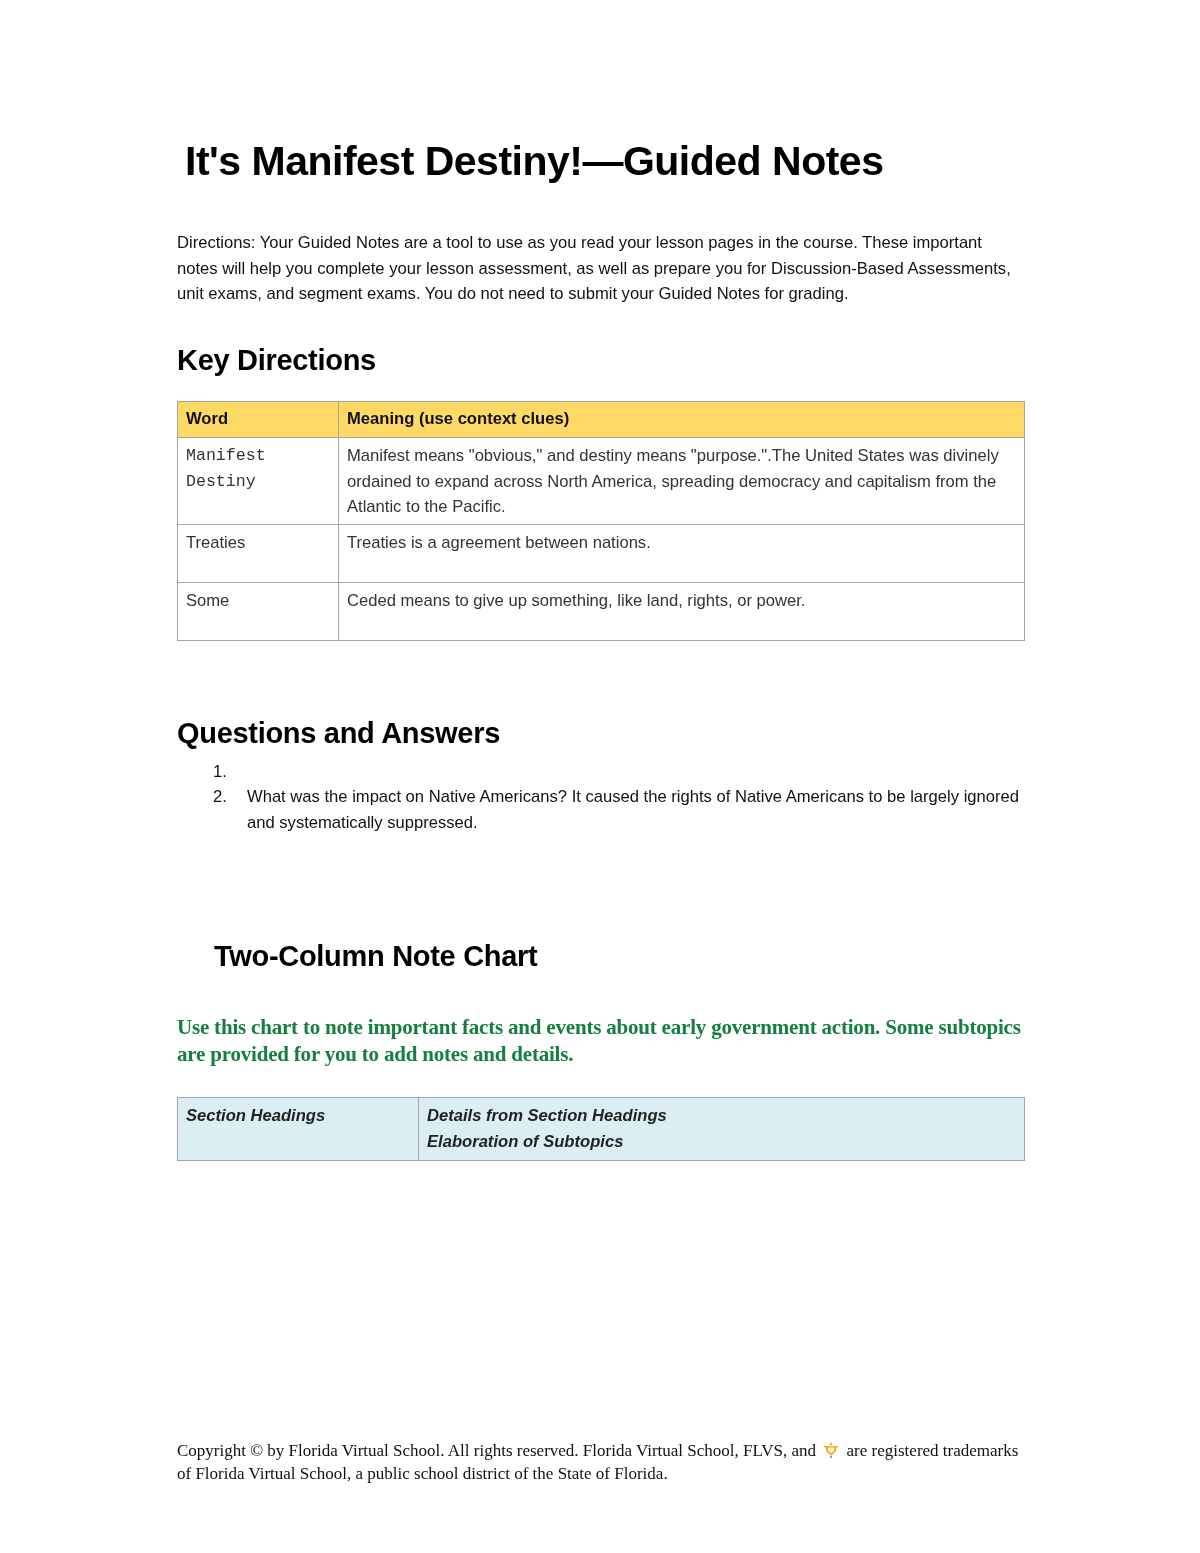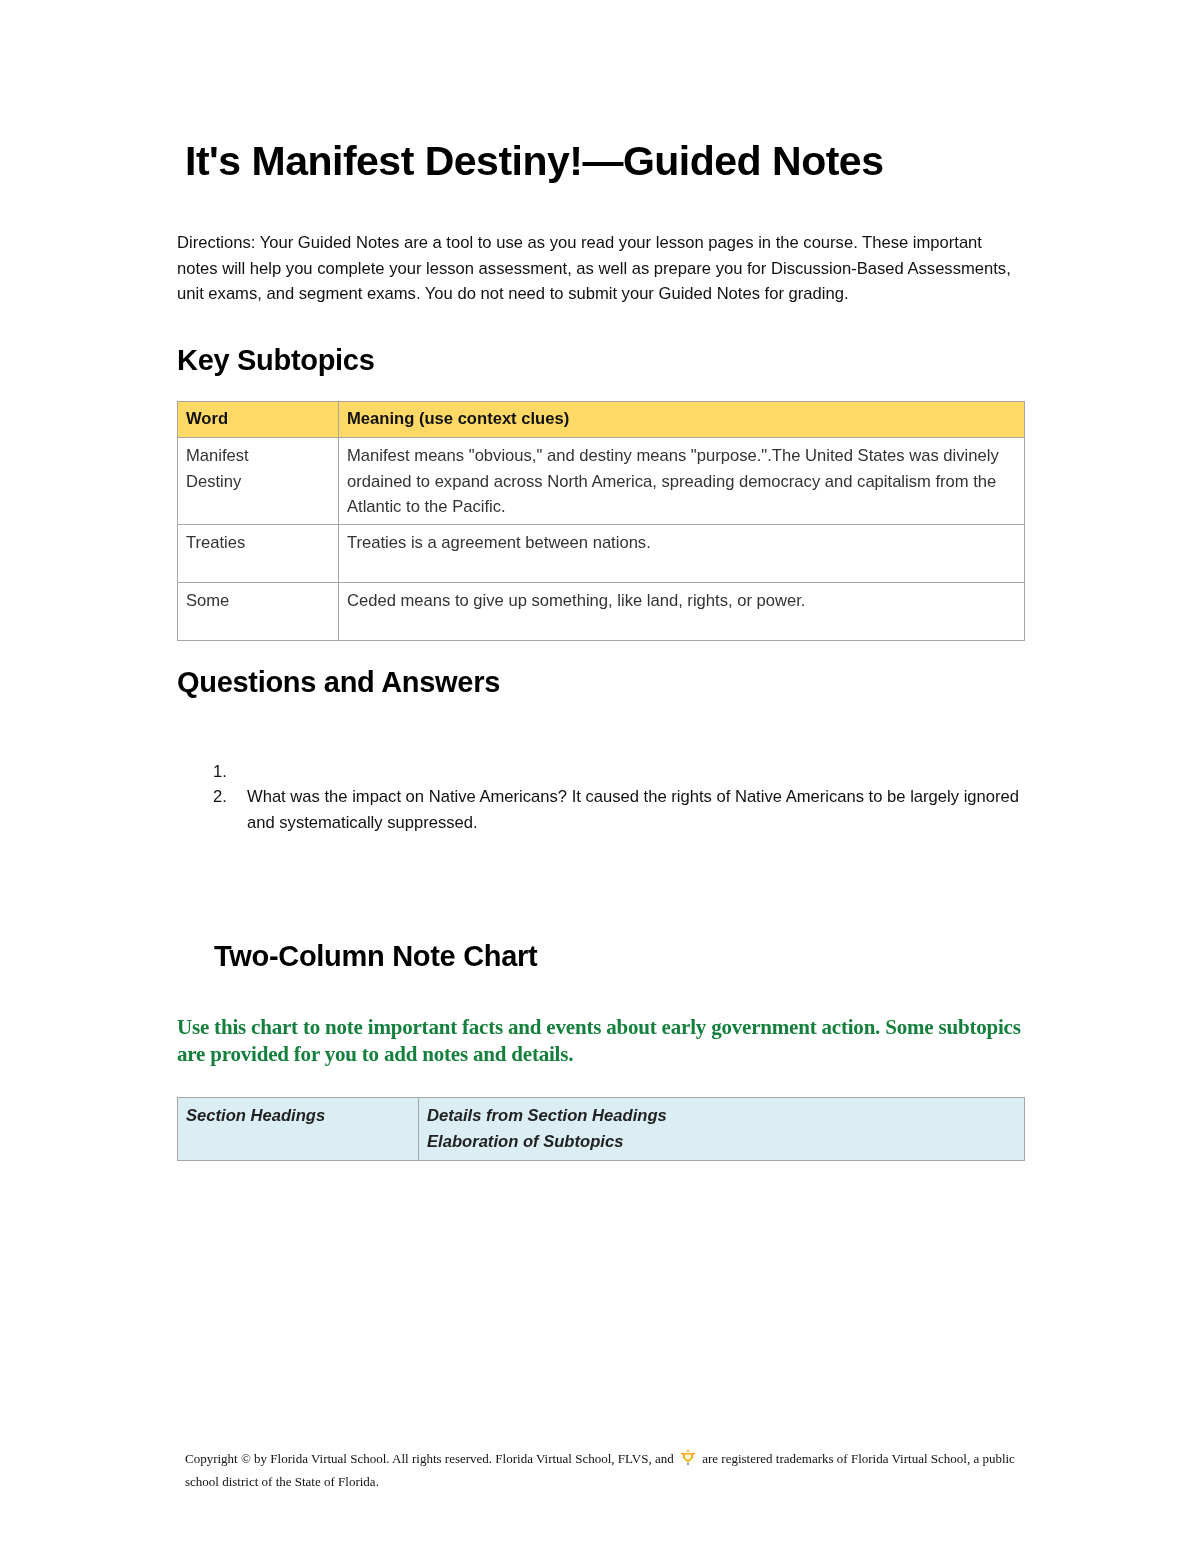--- a/index.html
+++ b/index.html
@@ -122,70 +122,70 @@
       padding: 5px 8px 6px 8px;
       height: 50px;
       font-style: italic;
     }
     .footer {
       position: absolute;
       top: 1439px;
       left: 0;
       width: 850px;
       font-family: "Liberation Serif", "DejaVu Serif", serif;
-      font-size: 13px;
+      font-size: 17px;
       line-height: 23px;
-      margin: 8px;
+      margin: 0;
       color: #111;
     }
     .logo {
       display: inline-block;
       width: 16px;
       height: 16px;
       vertical-align: -2px;
       margin: 0 3px;
     }
   </style>
 </head>
 <body>
 
 <div class="page">
 
   <h1 class="title">It's Manifest Destiny!—Guided Notes</h1>
 
   <p class="directions">Directions: Your Guided Notes are a tool to use as you read your lesson pages in the course. These important notes will help you complete your lesson assessment, as well as prepare you for Discussion-Based Assessments, unit exams, and segment exams. You do not need to submit your Guided Notes for grading.</p>
 
-  <h2 class="h2" style="top:344px;">Key Subtopics</h2>
+  <h2 class="h2" style="top:344px;">Key Directions</h2>
 
   <table class="vocab" style="top:401px;">
     <colgroup>
       <col style="width:161px;">
       <col style="width:686px;">
     </colgroup>
     <tbody>
         <tr>
       <th>Word</th>
       <th>Meaning (use context clues)</th>
     </tr>
     <tr class="r1">
-      <td style="padding-right:30px;">Manifest Destiny</td>
+      <td style="padding-right:30px;font-family:Liberation Mono, monospace;">Manifest Destiny</td>
       <td>Manifest means "obvious," and destiny means "purpose.".The United States was divinely ordained to expand across North America, spreading democracy and capitalism from the Atlantic to the Pacific.</td>
     </tr>
     <tr class="r2">
       <td>Treaties</td>
       <td>Treaties is a agreement between nations.</td>
     </tr>
     <tr class="r3">
       <td>Some</td>
       <td>Ceded means to give up something, like land, rights, or power.</td>
     </tr>
   </tbody>
     </table>
 
-  <h2 class="h2" style="top:666px;">Questions and Answers</h2>
+  <h2 class="h2" style="top:717px;">Questions and Answers</h2>
 
   <ol class="qa">
     <li>
       <span class="num">1.</span>
     </li>
     <li>
       <span class="num">2.</span>
       <span>What was the impact on Native Americans? It caused the rights of Native Americans to be largely ignored and systematically suppressed.</span>
     </li>
   </ol>

